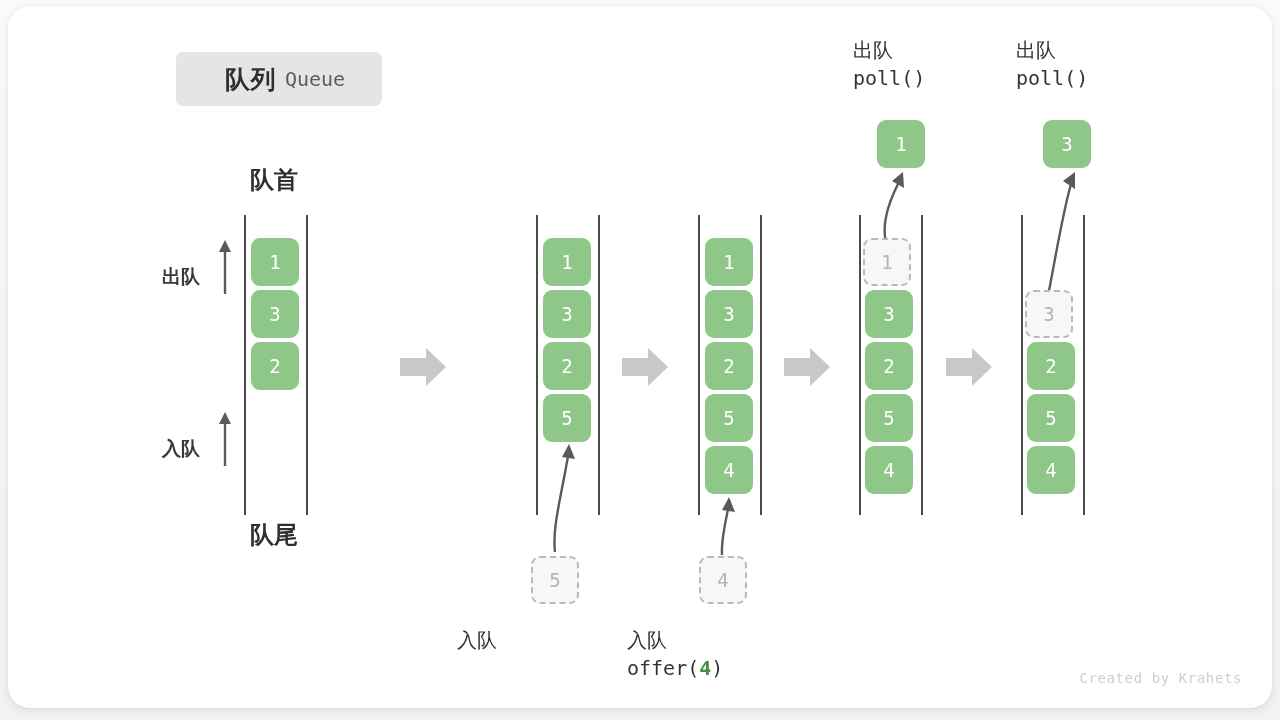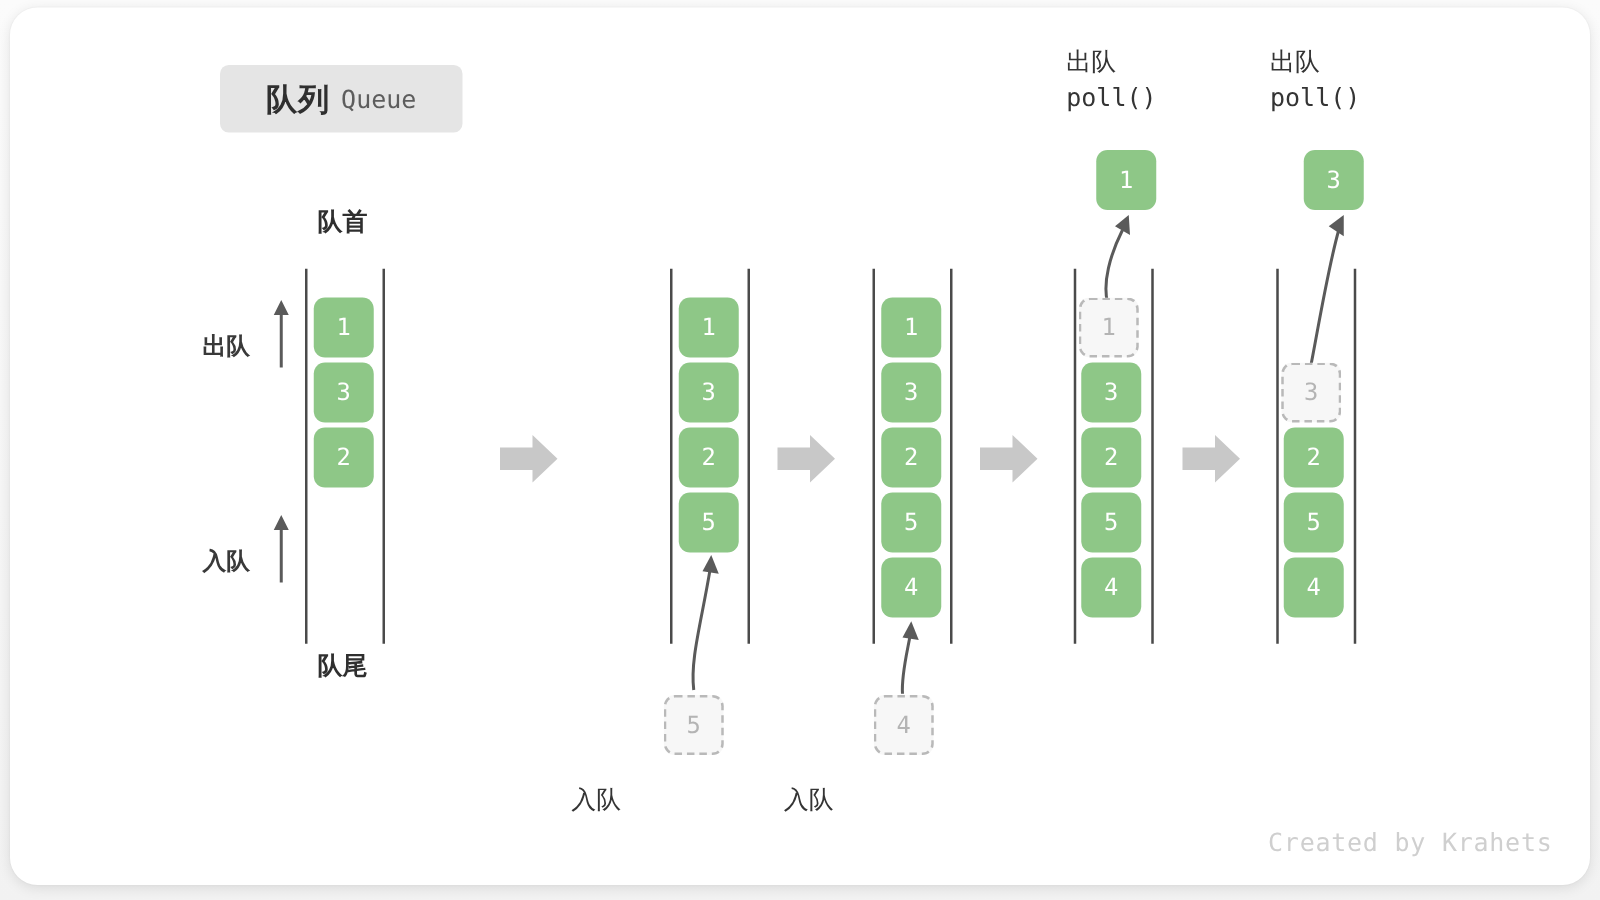--- a/index.html
+++ b/index.html
@@ -25,33 +25,34 @@
   .abs { position: absolute; }
 
   
   #title-badge {
     left: 168px; top: 46px;
     width: 194px; height: 54px;
     background: #e5e5e5;
     border-radius: 7px;
     display: flex; align-items: center; justify-content: center;
     gap: 9px;
+    padding-left: 12px;
   }
   #title-badge .cn {
     font-size: 25px; font-weight: 700; color: #2f2f2f;
     letter-spacing: 0.5px;
   }
   #title-badge .en {
     font-size: 20px; color: #5d5d5d;
     font-family: "DejaVu Sans Mono", "Liberation Mono", monospace;
   }
 
   
   .head-label {
-    font-size: 20px; font-weight: 700; color: #2f2f2f;
+    font-size: 24px; font-weight: 700; color: #2f2f2f;
     text-align: center; white-space: nowrap;
   }
 
   
   .side-label {
     font-size: 19px; font-weight: 700; color: #393939;
     white-space: nowrap; text-align: right;
   }
 
   
@@ -88,21 +89,21 @@
   .op-caption .code {
     font-size: 20px; color: #343434;
     font-family: "DejaVu Sans Mono","Liberation Mono", monospace;
     display: block;
   }
   .op-caption .code .num { color: #3f9246; font-weight: 700; }
 
   
   #watermark {
     right: 30px; bottom: 22px;
-    font-size: 20px; color: #cfcfcf;
+    font-size: 14px; color: #cfcfcf;
     font-family: "DejaVu Sans Mono","Liberation Mono", monospace;
     letter-spacing: 0.6px;
   }
   svg { overflow: visible; }
 </style>
 </head>
 <body>
 
 <div id="stage">
   <div id="card" class="abs">
@@ -173,20 +174,21 @@
 
     <svg class="abs" style="left:690px; top:485px;" width="60" height="70">
       <path d="M24 64 C 23 50, 27 34, 30 18" stroke="#5a5a5a" stroke-width="2.4" fill="none"></path>
       <path d="M31 6 L37 21 L24 19 Z" fill="#5a5a5a"></path>
     </svg>
 
     <div class="abs cell ghost" style="left:691px; top:550px;">4</div>
 
     <div class="abs op-caption" style="left:619px; top:620px; width:170px; text-align:left;">
       <span class="cn">入队</span>
+      <span class="code"><span>offer(</span><span class="num">4</span><span>)</span></span>
     </div>
 
     <svg class="abs" style="left:776px; top:340px;" width="48" height="44">
       <path d="M0 12 L26 12 L26 2 L46 21 L26 40 L26 30 L0 30 Z" fill="#c8c8c8"></path>
     </svg>
 
     <div class="abs op-caption" style="left:845px; top:30px; width:150px; text-align:left;">
       <span class="cn">出队</span>
       <span class="code">poll()</span>
     </div>

